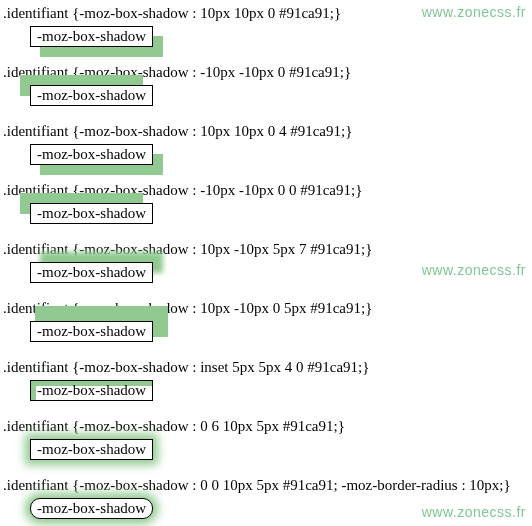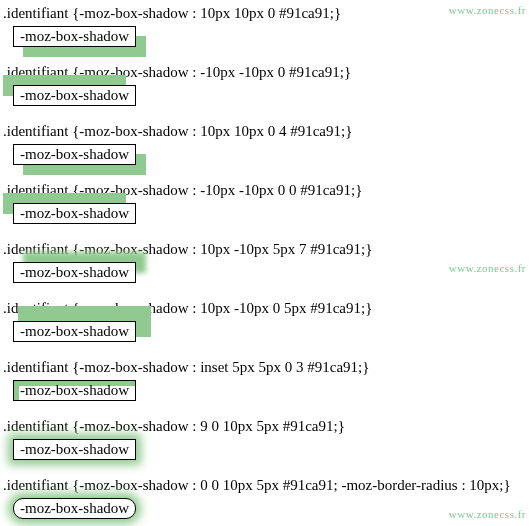--- a/index.html
+++ b/index.html
@@ -1,34 +1,34 @@
 <!DOCTYPE html>
 <html><head>
 <meta charset="utf-8">
 <style>
 body{margin:0;padding:5px 3px;font-family:"Times New Roman",serif;font-size:15px;color:#000;background:#fff;width:532px;box-sizing:border-box}
 .example{margin-bottom:17px;position:relative}
 .code{margin-bottom:4px}
-.box{display:inline-block;border:1px solid #000;padding:1px 6px;background:#fff;font-size:15px;margin-left:10px}
-.watermark{position:absolute;font-family:Liberation Serif, serif;font-size:11px;color:#7ec891;letter-spacing:.5px}
+.box{display:inline-block;border:1px solid #000;padding:1px 6px;background:#fff;font-size:15px;margin-left:27px}
+.watermark{position:absolute;font-family:Liberation Sans, sans-serif;font-size:14px;color:#7ec891;letter-spacing:.5px}
 .wm1{top:4px;right:6px}
 .wm2{top:262px;right:6px}
 .wm3{bottom:6px;right:6px}
 </style>
 </head>
 <body>
 
 <div class="watermark wm1">www.zonecss.fr</div>
 <div class="watermark wm2">www.zonecss.fr</div>
 
 <div id="container">
     <div class="example"><div class="code">.identifiant {-moz-box-shadow : 10px 10px 0 #91ca91;}</div><div class="box" style="box-shadow: rgb(145, 202, 145) 10px 10px 0px; border-radius: 0px;">-moz-box-shadow</div></div>
     <div class="example"><div class="code">.identifiant {-moz-box-shadow : -10px -10px 0 #91ca91;}</div><div class="box" style="box-shadow: rgb(145, 202, 145) -10px -10px 0px; border-radius: 0px;">-moz-box-shadow</div></div>
     <div class="example"><div class="code">.identifiant {-moz-box-shadow : 10px 10px 0 4 #91ca91;}</div><div class="box" style="box-shadow: rgb(145, 202, 145) 10px 10px 0px 0px; border-radius: 0px;">-moz-box-shadow</div></div>
     <div class="example"><div class="code">.identifiant {-moz-box-shadow : -10px -10px 0 0 #91ca91;}</div><div class="box" style="box-shadow: rgb(145, 202, 145) -10px -10px 0px 0px; border-radius: 0px;">-moz-box-shadow</div></div>
     <div class="example"><div class="code">.identifiant {-moz-box-shadow : 10px -10px 5px 7 #91ca91;}</div><div class="box" style="box-shadow: rgb(145, 202, 145) 10px -10px 5px 0px; border-radius: 0px;">-moz-box-shadow</div></div>
     <div class="example"><div class="code">.identifiant {-moz-box-shadow : 10px -10px 0 5px #91ca91;}</div><div class="box" style="box-shadow: rgb(145, 202, 145) 10px -10px 0px 5px; border-radius: 0px;">-moz-box-shadow</div></div>
-    <div class="example"><div class="code">.identifiant {-moz-box-shadow : inset 5px 5px 0 3 #91ca91;}</div><div class="box" style="box-shadow: rgb(145, 202, 145) 5px 5px 0px 0px inset; border-radius: 0px;">-moz-box-shadow</div></div>
-    <div class="example"><div class="code">.identifiant {-moz-box-shadow : 9 0 10px 5px #91ca91;}</div><div class="box" style="box-shadow: rgb(145, 202, 145) 0px 0px 10px 5px; border-radius: 0px;">-moz-box-shadow</div></div>
+    <div class="example"><div class="code">.identifiant {-moz-box-shadow : inset 5px 5px 4 0 #91ca91;}</div><div class="box" style="box-shadow: rgb(145, 202, 145) 5px 5px 0px 0px inset; border-radius: 0px;">-moz-box-shadow</div></div>
+    <div class="example"><div class="code">.identifiant {-moz-box-shadow : 0 6 10px 5px #91ca91;}</div><div class="box" style="box-shadow: rgb(145, 202, 145) 0px 0px 10px 5px; border-radius: 0px;">-moz-box-shadow</div></div>
     <div class="example"><div class="code">.identifiant {-moz-box-shadow : 0 0 10px 5px #91ca91; -moz-border-radius : 10px;}</div><div class="box" style="box-shadow: rgb(145, 202, 145) 0px 0px 10px 5px; border-radius: 10px;">-moz-box-shadow</div></div>
   </div>
 
 <div class="watermark wm3">www.zonecss.fr</div>
 
 </body></html>

